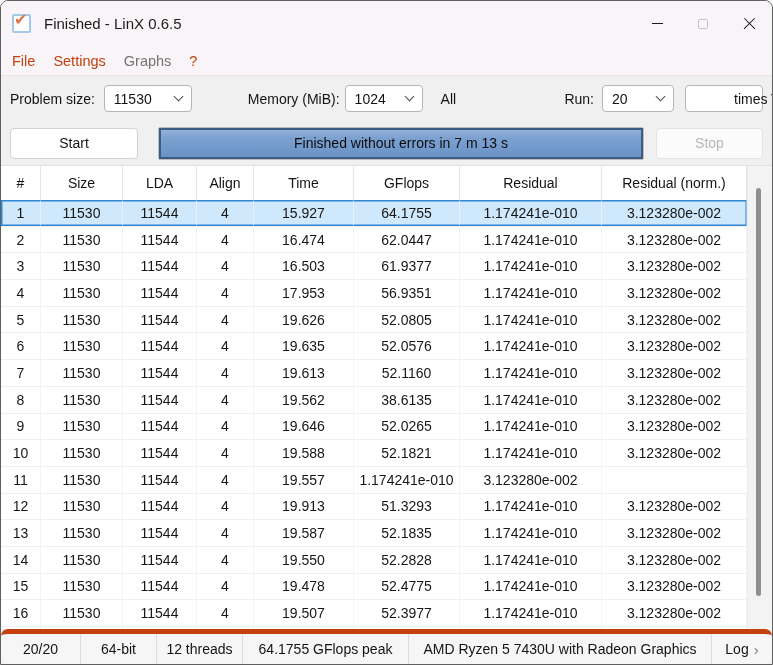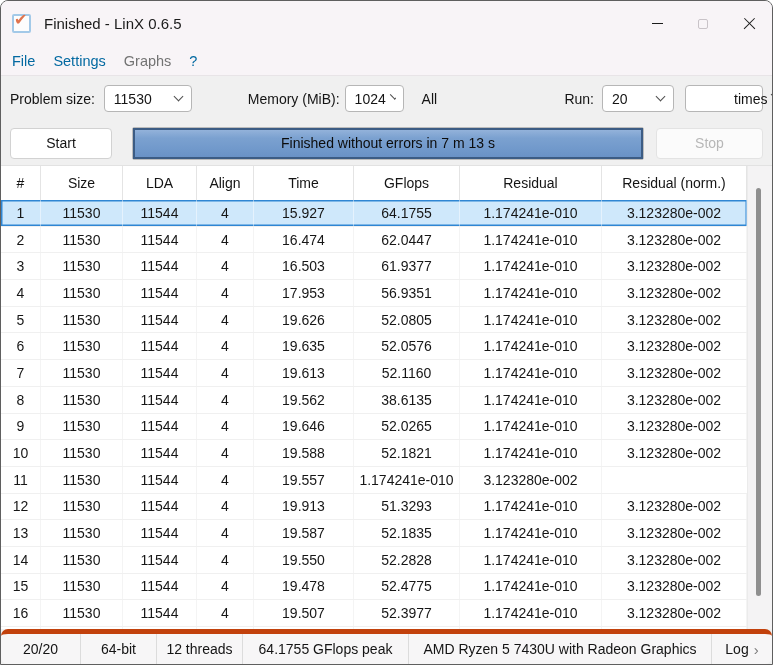--- a/index.html
+++ b/index.html
@@ -36,55 +36,55 @@
     content:""; position:absolute; left:-1px; top:5.5px; width:15px; height:1.4px; background:#1b1b1b;
   }
   .close-glyph::before { transform:rotate(45deg); }
   .close-glyph::after  { transform:rotate(-45deg); }
   
   .menubar {
     height:29px; flex:0 0 29px; background:var(--titlebar-bg,#f8f4f7);
     display:flex; align-items:center; padding-left:2px;
     border-bottom:1px solid #e8e4e7;
   }
-  .menu-item { padding:3px 9px; font-size:14.5px; color:#0369a1; }
+  .menu-item { padding:3px 9px; font-size:14.5px; color:#c2410c; }
   .menu-item.disabled { color:#737373; }
   
   .controls-row {
     height:45px; flex:0 0 45px; display:flex; align-items:center; padding:0 9px;
     font-size:14px;
   }
   .ctl-label { white-space:nowrap; }
   .select {
     height:27px; background:#ffffff; border:1px solid #b6b6b6; border-radius:4px;
     box-sizing:border-box; display:flex; align-items:center; padding:0 9px;
   }
   .select .value { flex:1; font-size:14px; }
   .chevron-down {
     width:7px; height:7px; box-sizing:border-box; margin-left:6px; margin-top:-4px;
     border-left:1.5px solid #4f4f4f; border-bottom:1.5px solid #4f4f4f;
     transform:rotate(-45deg);
   }
   .sel-problem { width:88px; margin-left:9px; }
-  .sel-memory  { width:59px; margin-left:5px; }
+  .sel-memory  { width:78px; margin-left:5px; }
   .sel-run     { width:72px; margin-left:8px; }
   .sel-times   { width:78px; margin-left:11px;padding-left:48px; }
   .lbl-memory  { margin-left:56px; }
   .lbl-all     { margin-left:18px; }
   .lbl-run     { margin-left:auto; }
   
   .actions-row {
     height:44px; flex:0 0 44px; display:flex; align-items:center; padding:0 9px;
   }
   .btn {
     height:31px; box-sizing:border-box; background:#ffffff; border:1px solid #d2d2d2;
     border-radius:4px; display:flex; align-items:center; justify-content:center;
     font-size:14px; color:#141414;
   }
-  .btn-start { width:102px; }
+  .btn-start { width:128px; }
   .btn-stop  { width:107px; margin-left:12px; background:#fbfbfb; border-color:#e3e3e3; color:#b7b7b7; }
   .progress {
     flex:1; height:33px; margin-left:20px; box-sizing:border-box;
     border:1px solid #bcbcbc; border-radius:2px; background:#e9e9e9;
   }
   .progress-fill {
     width:100%; height:100%; box-sizing:border-box;
     border:2px solid var(--progress-border,#3c5c84);
     background:linear-gradient(180deg,#93b2da 0%, #7ba1d0 30%, var(--progress-fill,#7199cb) 70%, #6a92c6 100%);
     display:flex; align-items:center; justify-content:center;

